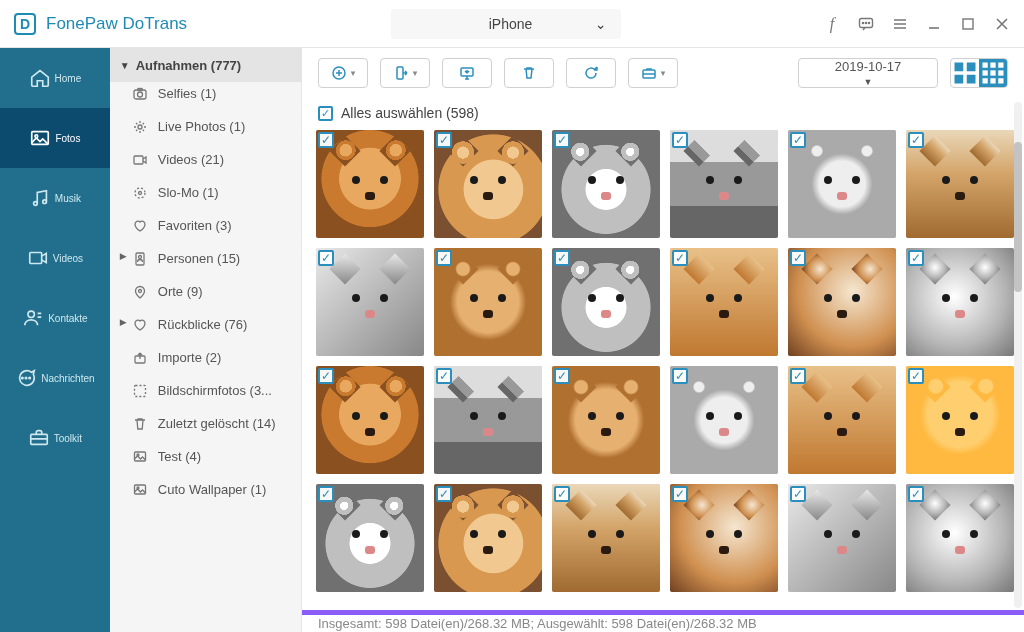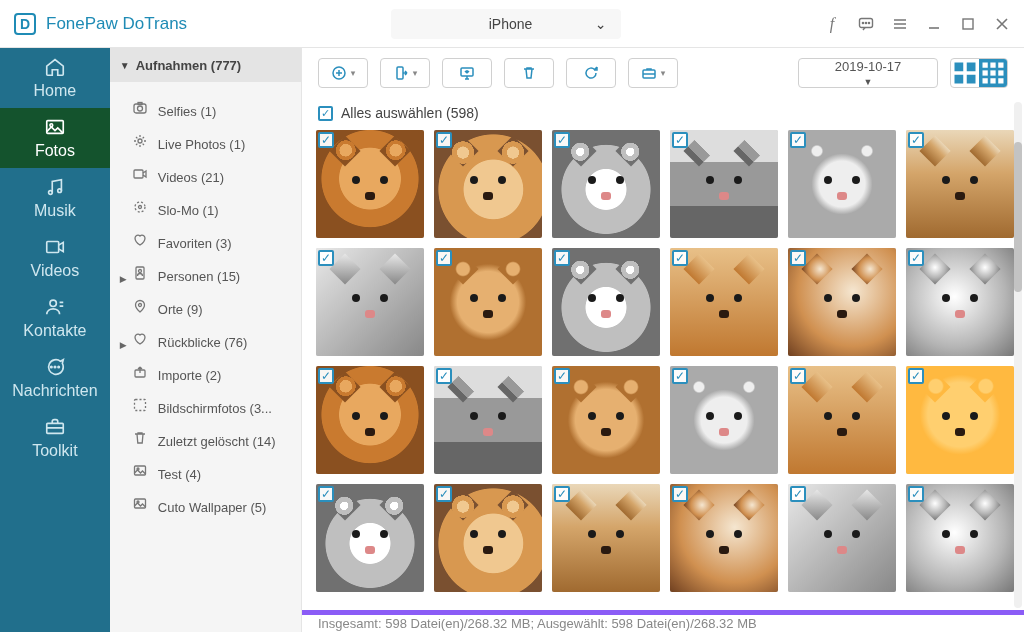--- a/index.html
+++ b/index.html
@@ -8,28 +8,28 @@
 .titlebar { height: 48px; display: flex; align-items: center; padding: 0 14px; border-bottom: 1px solid #e5e5e5; }
 .brand { display: flex; align-items: center; gap: 10px; color: #1f8bb5; font-size: 17px; font-weight: 500; }
 .brand-logo { width: 22px; height: 22px; border: 2px solid #1f8bb5; border-radius: 4px; display:flex; align-items:center; justify-content:center; font-weight:bold; color:#1f8bb5; font-size:14px;}
 .device-pill { margin-left: auto; margin-right: auto; width: 230px; height: 30px; display:flex; align-items:center; justify-content:center; gap:10px; position:relative; background:#f7f7f7; border-radius:4px; color:#444; font-size:14px;text-align:center; }
 .device-pill .chev { position:absolute; right:14px; }
 .win-controls { display:flex; gap:18px; align-items:center; color:#777; }
 .win-controls span { width:16px; height:16px; display:inline-flex; align-items:center; justify-content:center; cursor:default; }
 
 .body { display:flex; height: calc(632px - 48px); }
 .nav { width: 112px; background:#216f8c; display:flex; flex-direction:column; }
-.nav-item { height:60px; display:flex; flex-direction:column; align-items:center; justify-content:center; gap:4px; color:#cfe7ef; font-size:16px; cursor:pointer; }
-.nav-item.active { background:#14532d; color:#fff; }
+.nav-item { height:60px; display:flex; flex-direction:row; align-items:center; justify-content:center; gap:4px; color:#cfe7ef; font-size:10px; cursor:pointer; }
+.nav-item.active { background:#0c4a6e; color:#fff; }
 .nav-item svg { width:22px; height:22px; }
 
 .tree { width: 196px; background:#f5f5f5; border-right:1px solid #e5e5e5; overflow:hidden; font-size:13px; color:#555; }
 .tree-head { height:34px; display:flex; align-items:center; padding:0 10px; background:#e4e4e4; font-weight:600; color:#444; gap:6px; }
 .tree-list { padding:4px 0; }
-.tree-row { height:33px; display:flex; align-items:flex-end; padding-left:22px; gap:10px; cursor:pointer; }
+.tree-row { height:33px; display:flex; align-items:flex-start; padding-left:22px; gap:10px; cursor:pointer; }
 .tree-row svg { width:16px; height:16px; flex:0 0 16px; }
 .tree-row .arrow { width:8px; margin-left:-12px; margin-right:-6px; font-size:9px; color:#666; }
 
 .main { flex:1; display:flex; flex-direction:column; position:relative; }
 .toolbar { height:50px; display:flex; align-items:center; padding:8px 16px; gap:12px; }
 .tbtn { height:30px; min-width:50px; border:1px solid #d0d0d0; border-radius:4px; display:flex; align-items:center; justify-content:center; color:#2b8fbd; background:#fff; gap:4px; cursor:pointer; }
 .tbtn svg { width:16px; height:16px; }
 .toolbar-spacer { flex:1; }
 .date-picker { height:30px; width:140px; border:1px solid #d0d0d0; border-radius:4px; display:flex; align-items:center; justify-content:space-between; padding:0 10px; color:#555; font-size:13px; cursor:pointer;flex-direction:column; }
 .view-toggle { display:flex; height:30px; border:1px solid #d0d0d0; border-radius:4px; overflow:hidden; }
@@ -276,21 +276,21 @@
             </svg></span>
           <span>Test (4)</span>
         </div>
         <div class="tree-row">
           <span class="arrow"></span>
           <span><svg viewBox="0 0 16 16" fill="none" stroke="#777" stroke-width="1.3">
               <rect x="2.5" y="3" width="11" height="9" rx="1"></rect>
               <circle cx="6" cy="6" r="1"></circle>
               <path d="M2.5 10l3-3 3 3 2-2 3 3"></path>
             </svg></span>
-          <span>Cuto Wallpaper (5)</span>
+          <span>Cuto Wallpaper (1)</span>
         </div>
       </div>
   </div>
 
   <div class="main">
     <div class="toolbar">
       <div class="tbtn">
         <svg viewBox="0 0 16 16" fill="none" stroke="#2b8fbd" stroke-width="1.5">
             <circle cx="8" cy="8" r="6"></circle>
             <path d="M8 5v6M5 8h6"></path>

